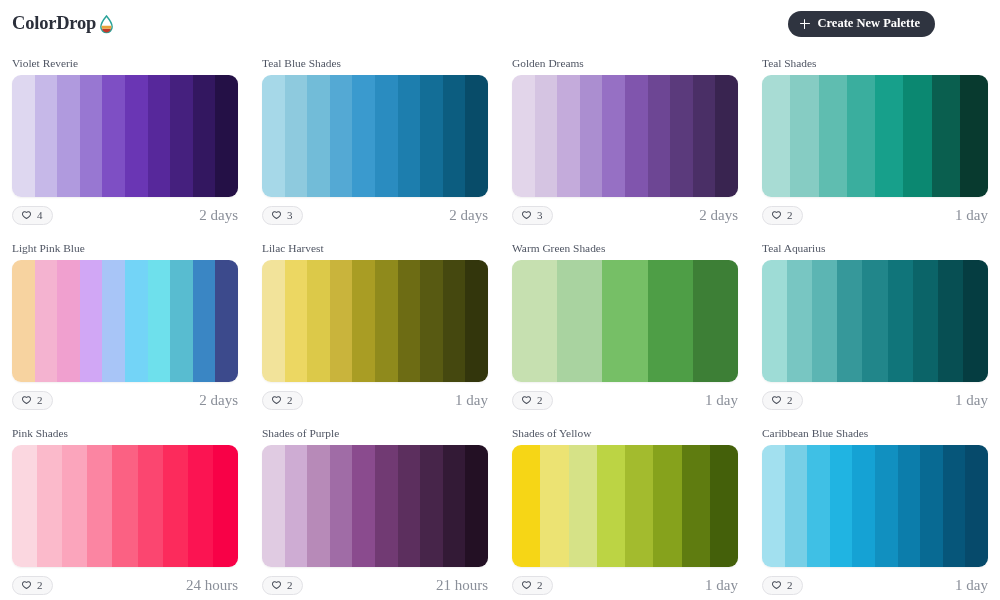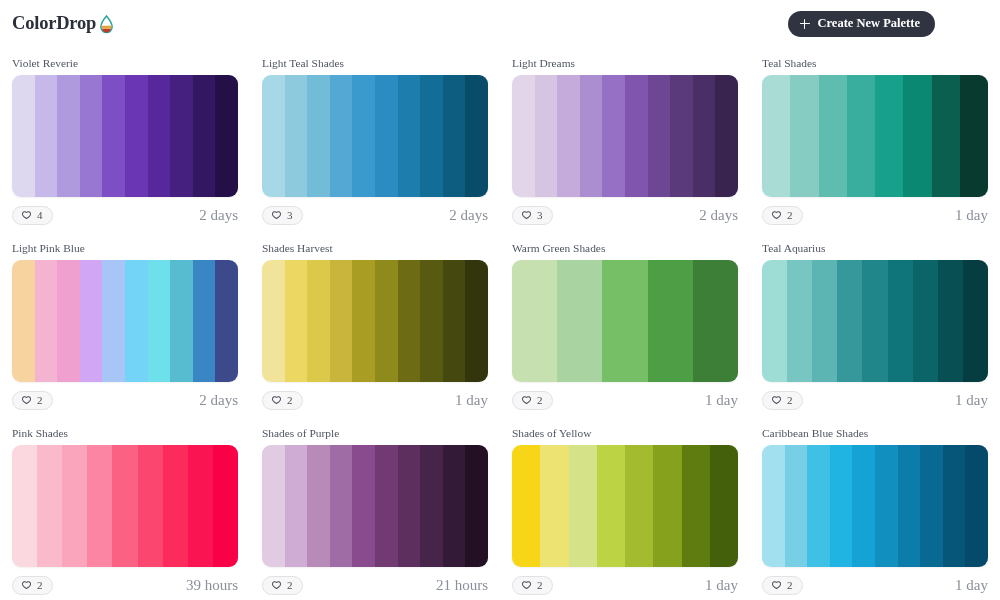--- a/index.html
+++ b/index.html
@@ -166,21 +166,21 @@
               <svg class="heart-sm" viewBox="0 0 24 24" fill="none" stroke="#4a4f5a" stroke-width="2.2" stroke-linecap="round" stroke-linejoin="round">
                 <path d="M20.8 8.6c0 4.6-8.8 10-8.8 10s-8.8-5.4-8.8-10a5 5 0 0 1 8.8-3.2 5 5 0 0 1 8.8 3.2z"></path>
               </svg>
             </span>
             <span class="like-count">4</span>
           </div>
           <div class="timestamp">2 days</div>
         </div>
       </div>
       <div class="card">
-        <div class="card-title">Light Teal Shades</div>
+        <div class="card-title">Teal Blue Shades</div>
         <div class="swatches">
           <div class="swatch" style="background: rgb(166, 216, 232);"></div>
           <div class="swatch" style="background: rgb(142, 202, 222);"></div>
           <div class="swatch" style="background: rgb(114, 188, 216);"></div>
           <div class="swatch" style="background: rgb(84, 169, 212);"></div>
           <div class="swatch" style="background: rgb(58, 154, 206);"></div>
           <div class="swatch" style="background: rgb(42, 140, 192);"></div>
           <div class="swatch" style="background: rgb(29, 126, 174);"></div>
           <div class="swatch" style="background: rgb(19, 110, 151);"></div>
           <div class="swatch" style="background: rgb(12, 93, 128);"></div>
@@ -192,21 +192,21 @@
               <svg class="heart-sm" viewBox="0 0 24 24" fill="none" stroke="#4a4f5a" stroke-width="2.2" stroke-linecap="round" stroke-linejoin="round">
                 <path d="M20.8 8.6c0 4.6-8.8 10-8.8 10s-8.8-5.4-8.8-10a5 5 0 0 1 8.8-3.2 5 5 0 0 1 8.8 3.2z"></path>
               </svg>
             </span>
             <span class="like-count">3</span>
           </div>
           <div class="timestamp">2 days</div>
         </div>
       </div>
       <div class="card">
-        <div class="card-title">Light Dreams</div>
+        <div class="card-title">Golden Dreams</div>
         <div class="swatches">
           <div class="swatch" style="background: rgb(226, 213, 234);"></div>
           <div class="swatch" style="background: rgb(213, 196, 226);"></div>
           <div class="swatch" style="background: rgb(196, 171, 219);"></div>
           <div class="swatch" style="background: rgb(171, 142, 208);"></div>
           <div class="swatch" style="background: rgb(150, 112, 196);"></div>
           <div class="swatch" style="background: rgb(128, 85, 173);"></div>
           <div class="swatch" style="background: rgb(109, 70, 148);"></div>
           <div class="swatch" style="background: rgb(91, 58, 124);"></div>
           <div class="swatch" style="background: rgb(74, 47, 102);"></div>
@@ -268,21 +268,21 @@
               <svg class="heart-sm" viewBox="0 0 24 24" fill="none" stroke="#4a4f5a" stroke-width="2.2" stroke-linecap="round" stroke-linejoin="round">
                 <path d="M20.8 8.6c0 4.6-8.8 10-8.8 10s-8.8-5.4-8.8-10a5 5 0 0 1 8.8-3.2 5 5 0 0 1 8.8 3.2z"></path>
               </svg>
             </span>
             <span class="like-count">2</span>
           </div>
           <div class="timestamp">2 days</div>
         </div>
       </div>
       <div class="card">
-        <div class="card-title">Shades Harvest</div>
+        <div class="card-title">Lilac Harvest</div>
         <div class="swatches">
           <div class="swatch" style="background: rgb(242, 227, 154);"></div>
           <div class="swatch" style="background: rgb(236, 215, 98);"></div>
           <div class="swatch" style="background: rgb(220, 201, 73);"></div>
           <div class="swatch" style="background: rgb(201, 180, 60);"></div>
           <div class="swatch" style="background: rgb(169, 157, 36);"></div>
           <div class="swatch" style="background: rgb(143, 138, 28);"></div>
           <div class="swatch" style="background: rgb(109, 108, 20);"></div>
           <div class="swatch" style="background: rgb(88, 90, 18);"></div>
           <div class="swatch" style="background: rgb(69, 72, 15);"></div>
@@ -361,21 +361,21 @@
         </div>
         <div class="card-footer">
           <div class="like-pill">
             <span>
               <svg class="heart-sm" viewBox="0 0 24 24" fill="none" stroke="#4a4f5a" stroke-width="2.2" stroke-linecap="round" stroke-linejoin="round">
                 <path d="M20.8 8.6c0 4.6-8.8 10-8.8 10s-8.8-5.4-8.8-10a5 5 0 0 1 8.8-3.2 5 5 0 0 1 8.8 3.2z"></path>
               </svg>
             </span>
             <span class="like-count">2</span>
           </div>
-          <div class="timestamp">39 hours</div>
+          <div class="timestamp">24 hours</div>
         </div>
       </div>
       <div class="card">
         <div class="card-title">Shades of Purple</div>
         <div class="swatches">
           <div class="swatch" style="background: rgb(224, 203, 226);"></div>
           <div class="swatch" style="background: rgb(206, 172, 211);"></div>
           <div class="swatch" style="background: rgb(183, 138, 184);"></div>
           <div class="swatch" style="background: rgb(160, 108, 166);"></div>
           <div class="swatch" style="background: rgb(138, 75, 142);"></div>

